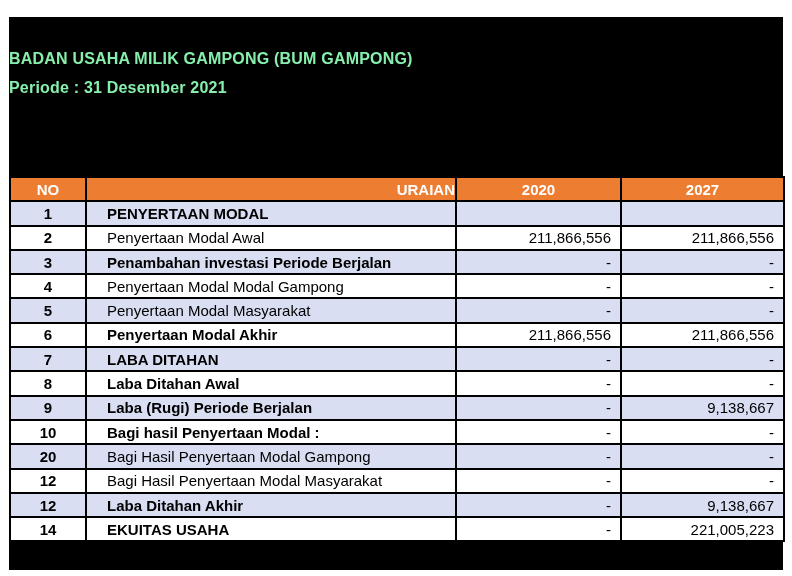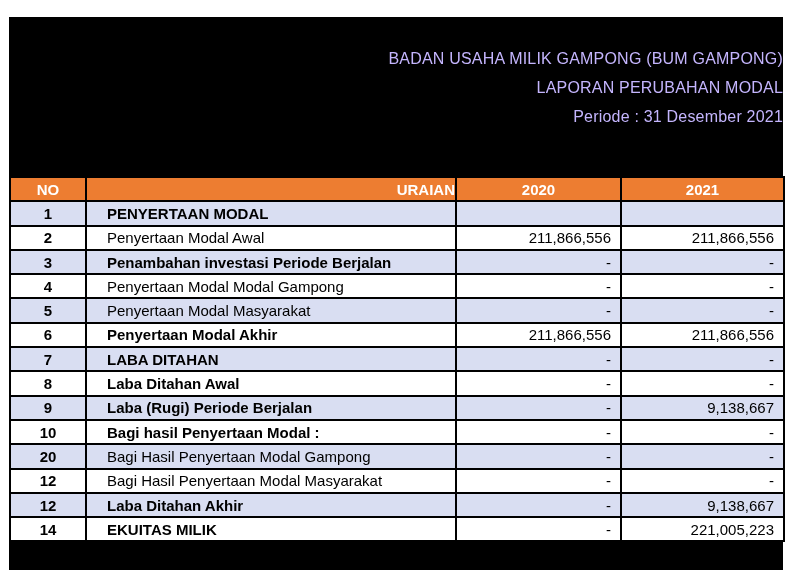--- a/index.html
+++ b/index.html
@@ -13,23 +13,23 @@
   .sheet {
     position: absolute;
     left: 9px; top: 17px;
     width: 774px; height: 553px;
     background: #000000;
   }
   .title-block {
     height: 159px;
     box-sizing: border-box;
     padding-top: 27px;
-    text-align: right;
-    color: #c4b5fd;
-    font-weight: normal;
+    text-align: left;
+    color: #86efac;
+    font-weight: bold;
     font-size: 16px;
     line-height: 29px;
     letter-spacing: 0.2px;
   }
   table.report {
     border-collapse: collapse;
     table-layout: fixed;
     width: 774px;
   }
   col.c-no    { width: 76px; }
@@ -70,37 +70,36 @@
     font-weight: normal;
   }
 </style>
 </head>
 <body>
 
 <div class="sheet">
 
   <div class="title-block">
     <div>BADAN USAHA MILIK GAMPONG (BUM GAMPONG)</div>
-    <div>LAPORAN PERUBAHAN MODAL</div>
     <div>Periode : 31 Desember 2021</div>
   </div>
 
   <table class="report">
     <colgroup>
       <col class="c-no">
         <col class="c-label">
         <col class="c-2020">
         <col class="c-2021">
     </colgroup>
     <thead>
       <tr>
         <th class="h-no">NO</th>
         <th class="h-label">URAIAN</th>
         <th class="h-year">2020</th>
-        <th class="h-year">2021</th>
+        <th class="h-year">2027</th>
       </tr>
     </thead>
     <tbody>
       <tr class="b">
         <td class="no">1</td>
         <td class="label">PENYERTAAN MODAL</td>
         <td class="val"></td>
         <td class="val"></td>
       </tr>
       <tr>
@@ -170,20 +169,20 @@
         <td class="val">-</td>
       </tr>
       <tr class="b">
         <td class="no">12</td>
         <td class="label">Laba Ditahan Akhir</td>
         <td class="val">-</td>
         <td class="val">9,138,667</td>
       </tr>
       <tr class="b">
         <td class="no">14</td>
-        <td class="label">EKUITAS MILIK</td>
+        <td class="label">EKUITAS USAHA</td>
         <td class="val">-</td>
         <td class="val">221,005,223</td>
       </tr>
     </tbody>
   </table>
 
 </div>
 
 </body></html>

